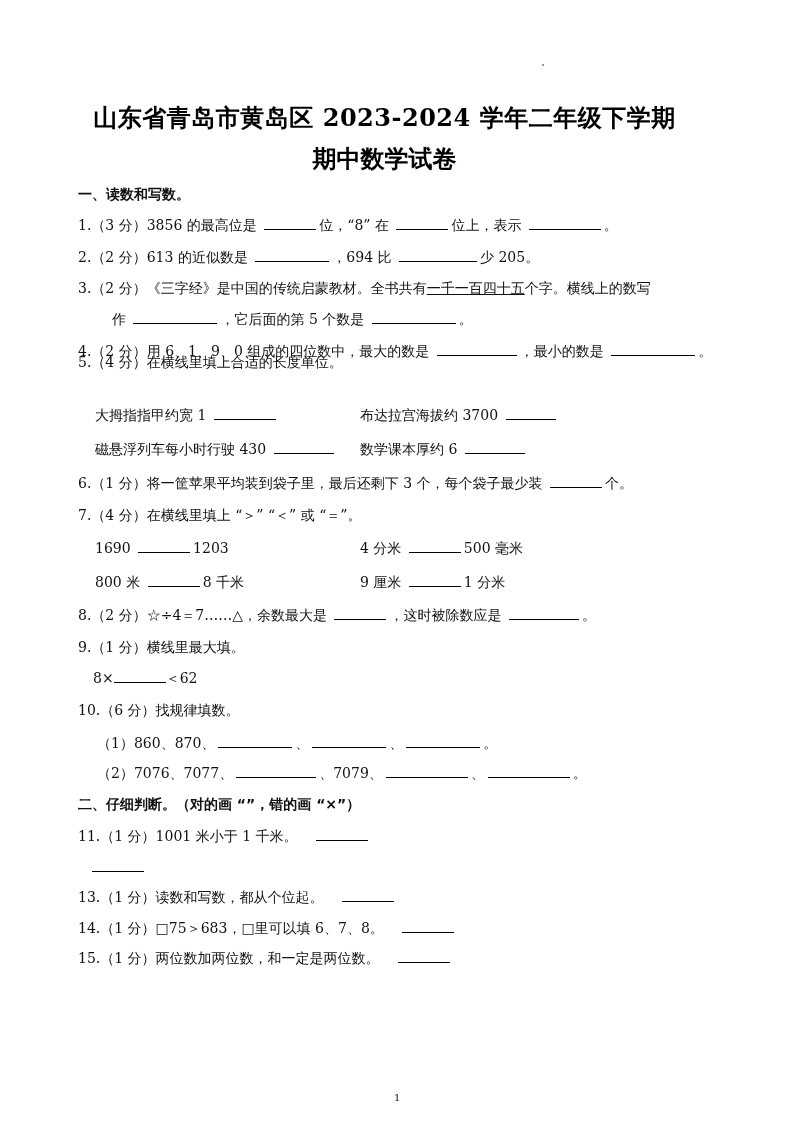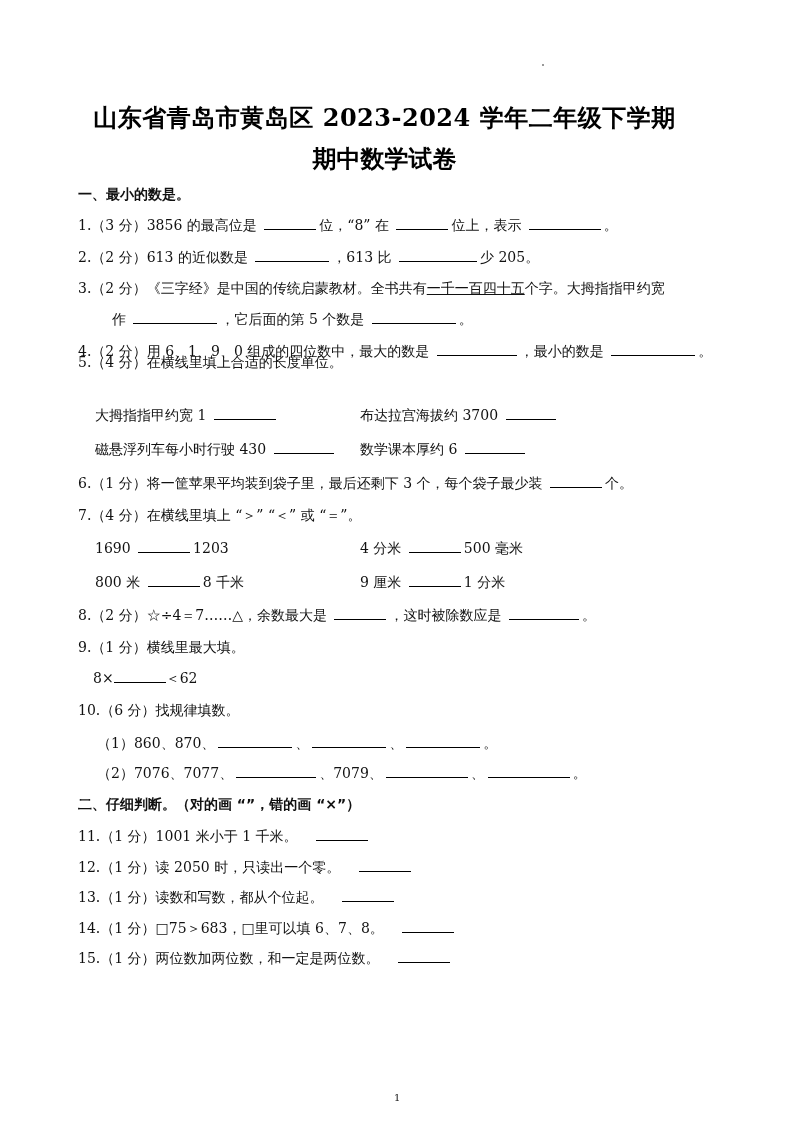--- a/index.html
+++ b/index.html
@@ -18,37 +18,37 @@
   .pageno { position: absolute; top: 1092px; left: 394px; font-size: 10px; }
 </style>
 </head>
 <body>
 
 <div class="dot"></div>
 
 <div class="title t1">山东省青岛市黄岛区 2023-2024 学年二年级下学期</div>
 <div class="title t2">期中数学试卷</div>
 
-<div class="line sec" style="top:184px">一、最小的数是。</div>
+<div class="line sec" style="top:184px">一、读数和写数。</div>
 
 <div class="line" style="top:215px">
   <span>1.（3 分）3856 的最高位是</span>
   <span class="blank" style="width:52px"></span><span>位，“8” 在</span>
   <span class="blank" style="width:52px"></span><span>位上，表示</span>
   <span class="blank" style="width:72px"></span><span>。</span>
 </div>
 
 <div class="line" style="top:247px">
   <span>2.（2 分）613 的近似数是</span>
-  <span class="blank" style="width:74px"></span><span>，613 比</span>
+  <span class="blank" style="width:74px"></span><span>，694 比</span>
   <span class="blank" style="width:78px"></span><span>少 205。</span>
 </div>
 
 <div class="line" style="top:278px">
-  <span>3.（2 分）《三字经》是中国的传统启蒙教材。全书共有</span><span class="ul">一千一百四十五</span><span>个字。大拇指指甲约宽</span>
+  <span>3.（2 分）《三字经》是中国的传统启蒙教材。全书共有</span><span class="ul">一千一百四十五</span><span>个字。横线上的数写</span>
 </div>
 <div class="line ind" style="top:309px; left:97px">
   <span>作</span>
   <span class="blank" style="width:84px"></span><span>，它后面的第 5 个数是</span>
   <span class="blank" style="width:84px"></span><span>。</span>
 </div>
 
 <div class="line" style="top:341px">
   <span>4.（2 分）用 6、1、9、0 组成的四位数中，最大的数是</span>
   <span class="blank" style="width:80px"></span><span>，最小的数是</span>
@@ -115,21 +115,20 @@
   <span>（2）7076、7077、</span><span class="blank" style="width:80px"></span><span>、7079、</span><span class="blank" style="width:82px"></span><span>、</span><span class="blank" style="width:82px"></span><span>。</span>
 </div>
 
 <div class="line sec" style="top:794px">二、仔细判断。（对的画 “”，错的画 “×”）</div>
 
 <div class="line" style="top:826px">
   <span>11.（1 分）1001 米小于 1 千米。</span>
   <span class="blank" style="width:52px; margin-left:14px"></span>
 </div>
 <div class="line" style="top:857px">
-  <span>12.（1 分）读 2050 时，只读出一个零。</span>
   <span class="blank" style="width:52px; margin-left:14px"></span>
 </div>
 <div class="line" style="top:887px">
   <span>13.（1 分）读数和写数，都从个位起。</span>
   <span class="blank" style="width:52px; margin-left:14px"></span>
 </div>
 <div class="line" style="top:918px">
   <span>14.（1 分）□75＞683，□里可以填 6、7、8。</span>
   <span class="blank" style="width:52px; margin-left:14px"></span>
 </div>

